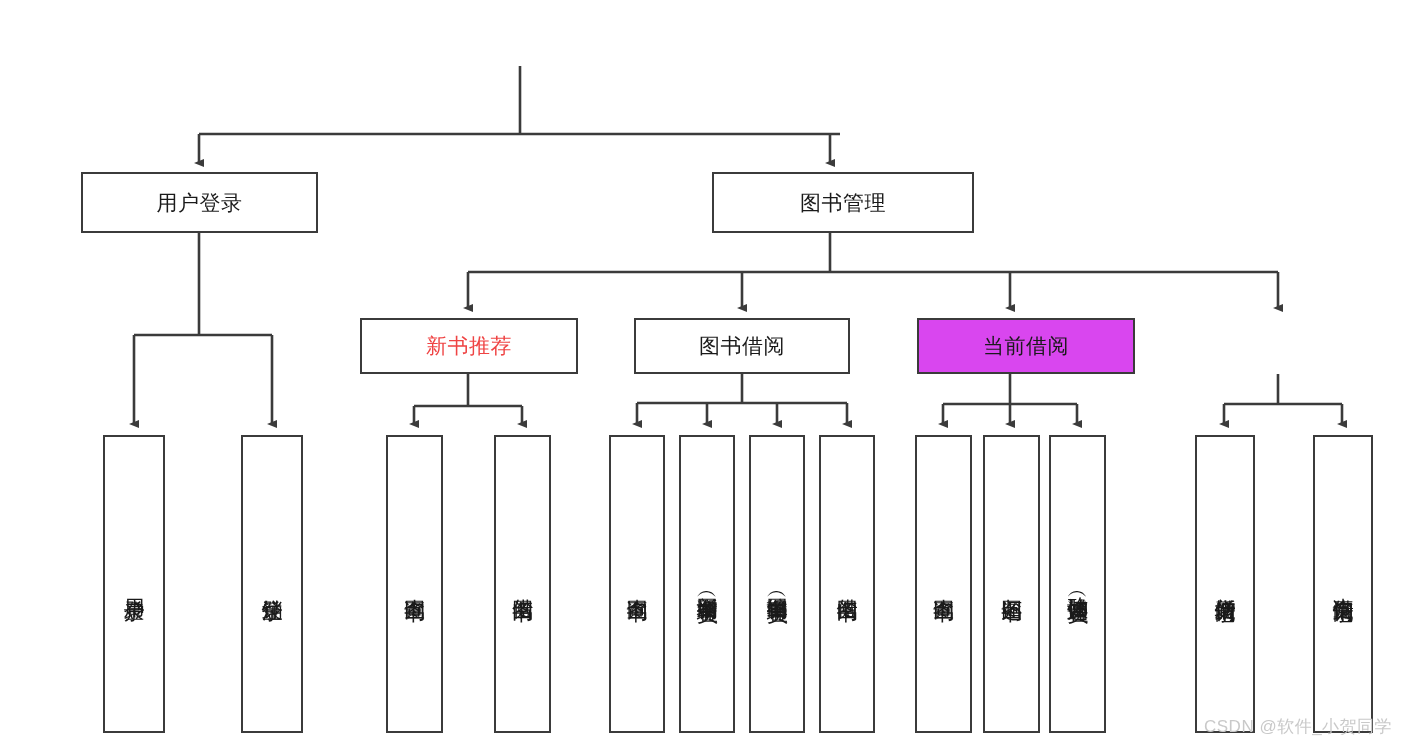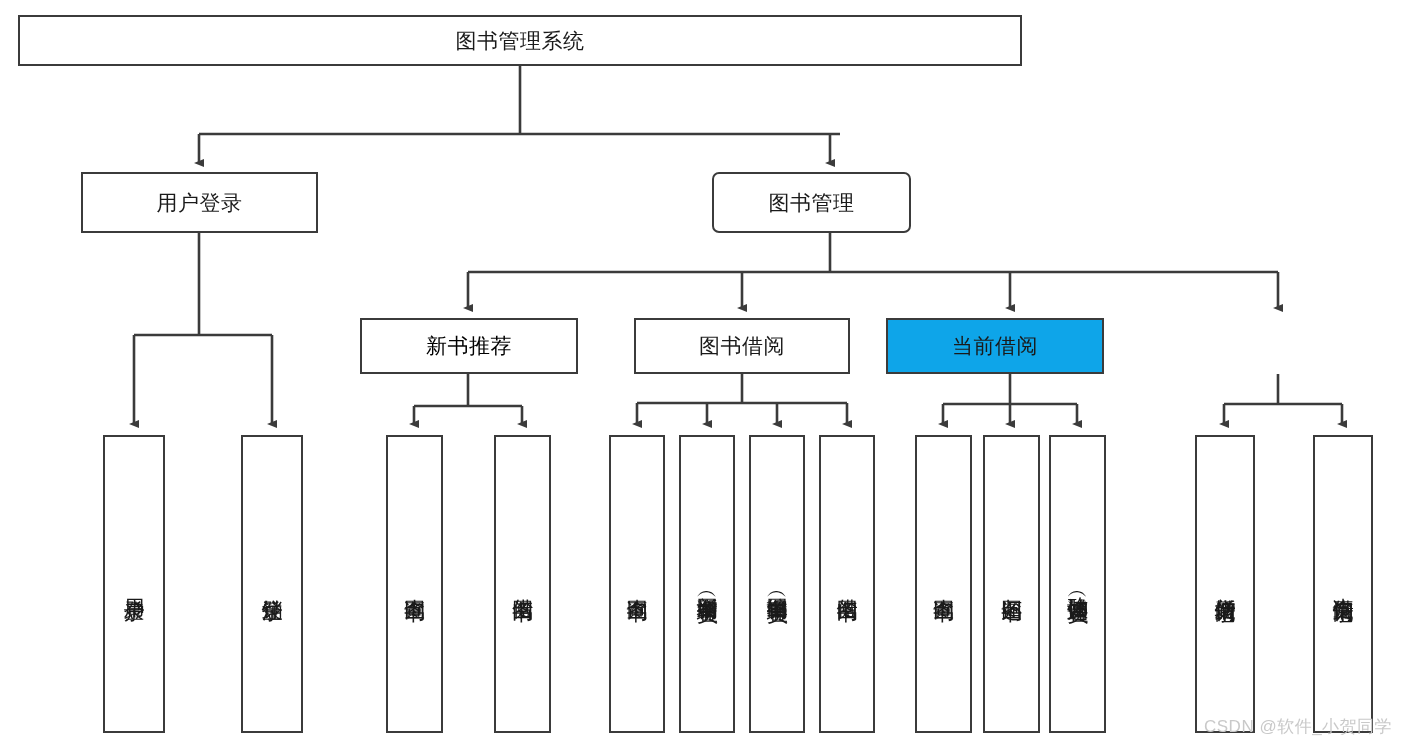--- a/index.html
+++ b/index.html
@@ -108,38 +108,35 @@
       <path d="M1010,404 L1010,424" marker-end="url(#arrow)"></path>
       <path d="M1077,404 L1077,424" marker-end="url(#arrow)"></path>
 
       <path d="M1278,374 L1278,404"></path>
       <path d="M1224,404 L1342,404"></path>
       <path d="M1224,404 L1224,424" marker-end="url(#arrow)"></path>
       <path d="M1342,404 L1342,424" marker-end="url(#arrow)"></path>
     </g>
   </svg>
 
-  <div class="node h" style="left: 18px; top: 15px; width: 1004px; height: 51px; border-color: rgb(59, 59, 59); background: rgb(255, 255, 255); color: rgb(26, 26, 26);">
-    <span class="label">图书管理系统</span>
-  </div>
 
   <div class="node h" style="left: 81px; top: 172px; width: 237px; height: 61px; border-color: rgb(59, 59, 59); background: rgb(255, 255, 255); color: rgb(26, 26, 26);">
     <span class="label">用户登录</span>
   </div>
-  <div class="node h" style="left: 712px; top: 172px; width: 199px; height: 61px; border-color: rgb(59, 59, 59); background: rgb(255, 255, 255); color: rgb(26, 26, 26); border-radius: 7px;">
+  <div class="node h" style="left: 712px; top: 172px; width: 262px; height: 61px; border-color: rgb(59, 59, 59); background: rgb(255, 255, 255); color: rgb(26, 26, 26);">
     <span class="label">图书管理</span>
   </div>
 
-  <div class="node h" style="left: 360px; top: 318px; width: 218px; height: 56px; border-color: rgb(59, 59, 59); background: rgb(255, 255, 255); color: #000000;">
+  <div class="node h" style="left: 360px; top: 318px; width: 218px; height: 56px; border-color: rgb(59, 59, 59); background: rgb(255, 255, 255); color: #ef4444;">
     <span class="label">新书推荐</span>
   </div>
   <div class="node h" style="left: 634px; top: 318px; width: 216px; height: 56px; border-color: rgb(59, 59, 59); background: rgb(255, 255, 255); color: rgb(26, 26, 26);">
     <span class="label">图书借阅</span>
   </div>
-  <div class="node h" style="left: 886px; top: 318px; width: 218px; height: 56px; border-color: rgb(59, 59, 59); background: #0ea5e9; color: rgb(26, 26, 26);">
+  <div class="node h" style="left: 917px; top: 318px; width: 218px; height: 56px; border-color: rgb(59, 59, 59); background: #d946ef; color: rgb(26, 26, 26);">
     <span class="label">当前借阅</span>
   </div>
 
   <div class="node v" style="left: 103px; top: 435px; width: 62px; height: 298px; border-color: rgb(59, 59, 59); background: rgb(255, 255, 255); color: rgb(26, 26, 26);">
     <span class="label">用户登录</span>
   </div>
   <div class="node v" style="left: 241px; top: 435px; width: 62px; height: 298px; border-color: rgb(59, 59, 59); background: rgb(255, 255, 255); color: rgb(26, 26, 26);">
     <span class="label">注销登录</span>
   </div>
 

